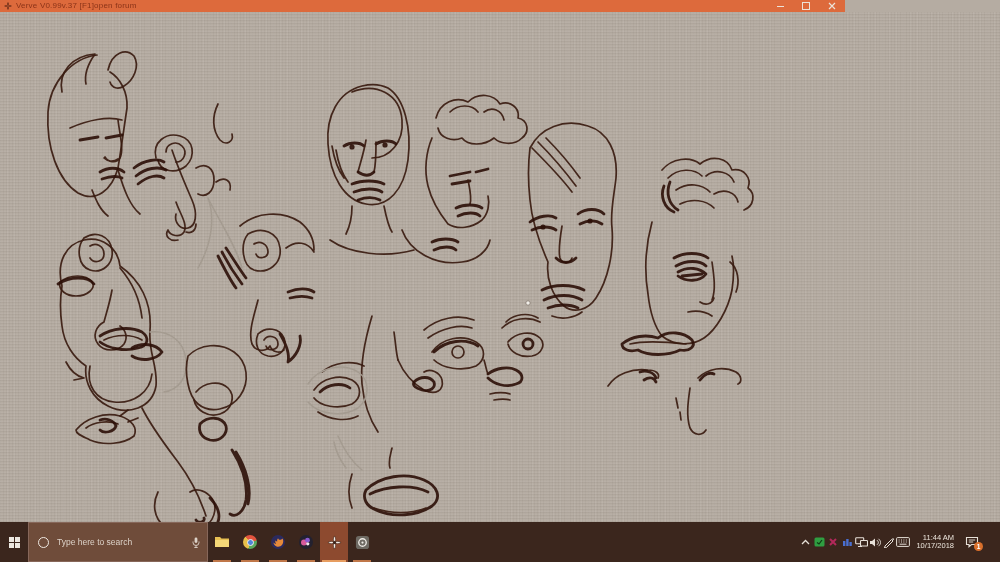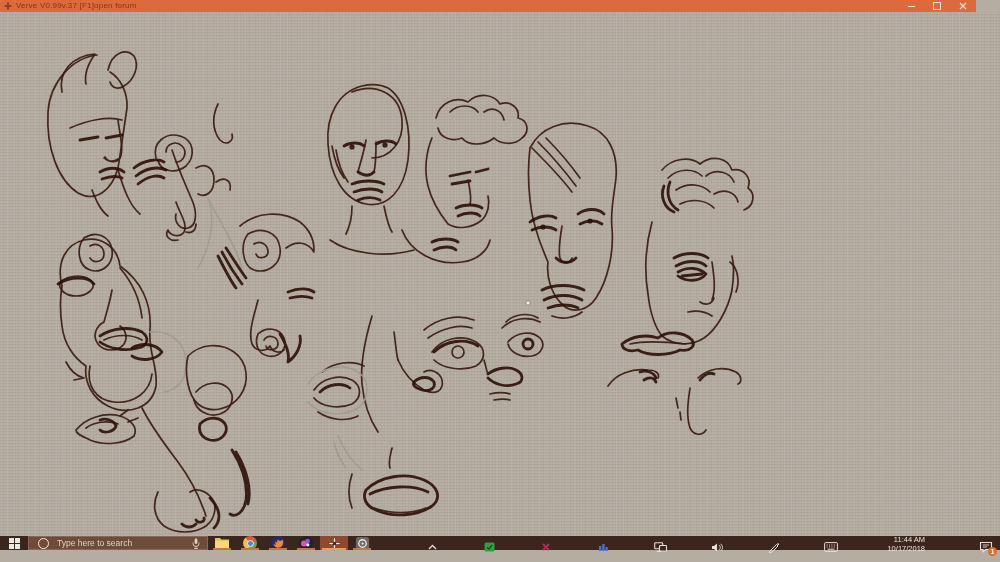--- a/index.html
+++ b/index.html
@@ -1,20 +1,20 @@
 <!DOCTYPE html>
 <html><head>
 <meta charset="utf-8">
 <style>
   html,body{margin:0;padding:0;}
   body{width:1000px;height:562px;position:relative;overflow:hidden;
        font-family:"Liberation Sans",sans-serif;background:#b5aca2;}
 
   
-  .titlebar{position:absolute;top:0;left:0;width:976px;height:12px;
+  .titlebar{position:absolute;top:0;left:0;width:845px;height:12px;
             background:#dd6a3c;display:flex;align-items:center;}
   .app-ico{width:8px;height:8px;margin:0 4px 0 4px;color:#5f2715;font-size:9px;
            line-height:8px;display:flex;align-items:center;justify-content:center;}
   .title-text{font-size:8px;color:#8a3318;letter-spacing:.2px;line-height:12px;}
   .win-controls{margin-left:auto;display:flex;height:12px;}
   .win-btn{width:26px;height:12px;display:flex;align-items:center;justify-content:center;}
   .glyph-min{width:7px;height:1px;background:#ece2d8;}
   .glyph-max{width:6px;height:6px;border:1px solid #ece2d8;}
   .glyph-x{stroke:#ece2d8;stroke-width:1.2;}
 
@@ -24,41 +24,41 @@
           background-image:
             repeating-linear-gradient(0deg, rgba(60,50,40,.05) 0 1px, rgba(255,255,255,.04) 1px 2px, transparent 2px 3px),
             repeating-linear-gradient(90deg, rgba(60,50,40,.045) 0 1px, transparent 1px 3px),
             repeating-linear-gradient(90deg, rgba(255,255,255,.05) 0 1px, transparent 1px 7px);}
   .canvas svg{position:absolute;top:0;left:0;}
   .i{fill:none;stroke:#3a1b10;stroke-width:1.7;stroke-linecap:round;stroke-linejoin:round;opacity:.92;}
   .h{fill:none;stroke:#2c1008;stroke-width:2.8;stroke-linecap:round;stroke-linejoin:round;opacity:.9;}
   .l{fill:none;stroke:#a49b90;stroke-width:1.5;stroke-linecap:round;stroke-linejoin:round;}
 
   
-  .taskbar{position:absolute;left:0;bottom:12px;width:1000px;height:14px;
+  .taskbar{position:absolute;left:0;bottom:0;width:1000px;height:40px;
            background:#3b261d;display:flex;align-items:stretch;}
   .tb-btn{display:flex;align-items:center;justify-content:center;position:relative;}
   .start{width:28px;}
   .winlogo{display:grid;grid-template-columns:5px 5px;grid-template-rows:5px 5px;gap:1px;}
   .winlogo span{background:#ece7e0;display:block;}
   .searchbox{width:178px;background:#6f4c3a;border:1px solid #87675a;display:flex;
              align-items:center;margin:0;}
   .cortana{width:9px;height:9px;border:1.6px solid #efe9e2;border-radius:50%;margin:0 8px 0 9px;}
   .search-text{font-size:8.5px;color:#ddd3c9;flex:1;}
   .mic{margin-right:7px;}
   .appbtn{width:28px;}
   .appbtn .underline{position:absolute;bottom:0;left:5px;right:5px;height:2px;background:#c07749;}
   .appbtn.active{background:#8d4a2f;}
   .appbtn.active .underline{left:2px;right:2px;background:#e79d60;}
   .chrome-ico{width:14px;height:14px;border-radius:50%;
       background:conic-gradient(from -45deg,#e2543e 0 120deg,#5aa85c 120deg 240deg,#e8c04a 240deg 360deg);
       position:relative;margin:1px;}
   .chrome-ico::after{content:"";position:absolute;left:3.5px;top:3.5px;width:7px;height:7px;
       border-radius:50%;background:#4f84d8;border:1.2px solid #f2efe9;box-sizing:border-box;}
-  .tray{margin-left:auto;display:flex;padding-right:2px;gap:43px;}
+  .tray{margin-left:auto;display:flex;align-items:center;padding-right:16px;}
   .tray-ico{display:flex;align-items:center;justify-content:center;width:14px;height:22px;}
   .clock{text-align:right;color:#ece5dc;font-size:7.5px;line-height:8.5px;padding:0 6px 0 6px;white-space:nowrap;}
   .action{width:24px;height:22px;display:flex;align-items:center;justify-content:center;position:relative;}
   .badge{position:absolute;right:1px;bottom:2px;width:9px;height:9px;border-radius:50%;
          background:#d96f2b;color:#fff;font-size:6.5px;font-weight:bold;
          display:flex;align-items:center;justify-content:center;}
 </style>
 </head>
 <body>
 

